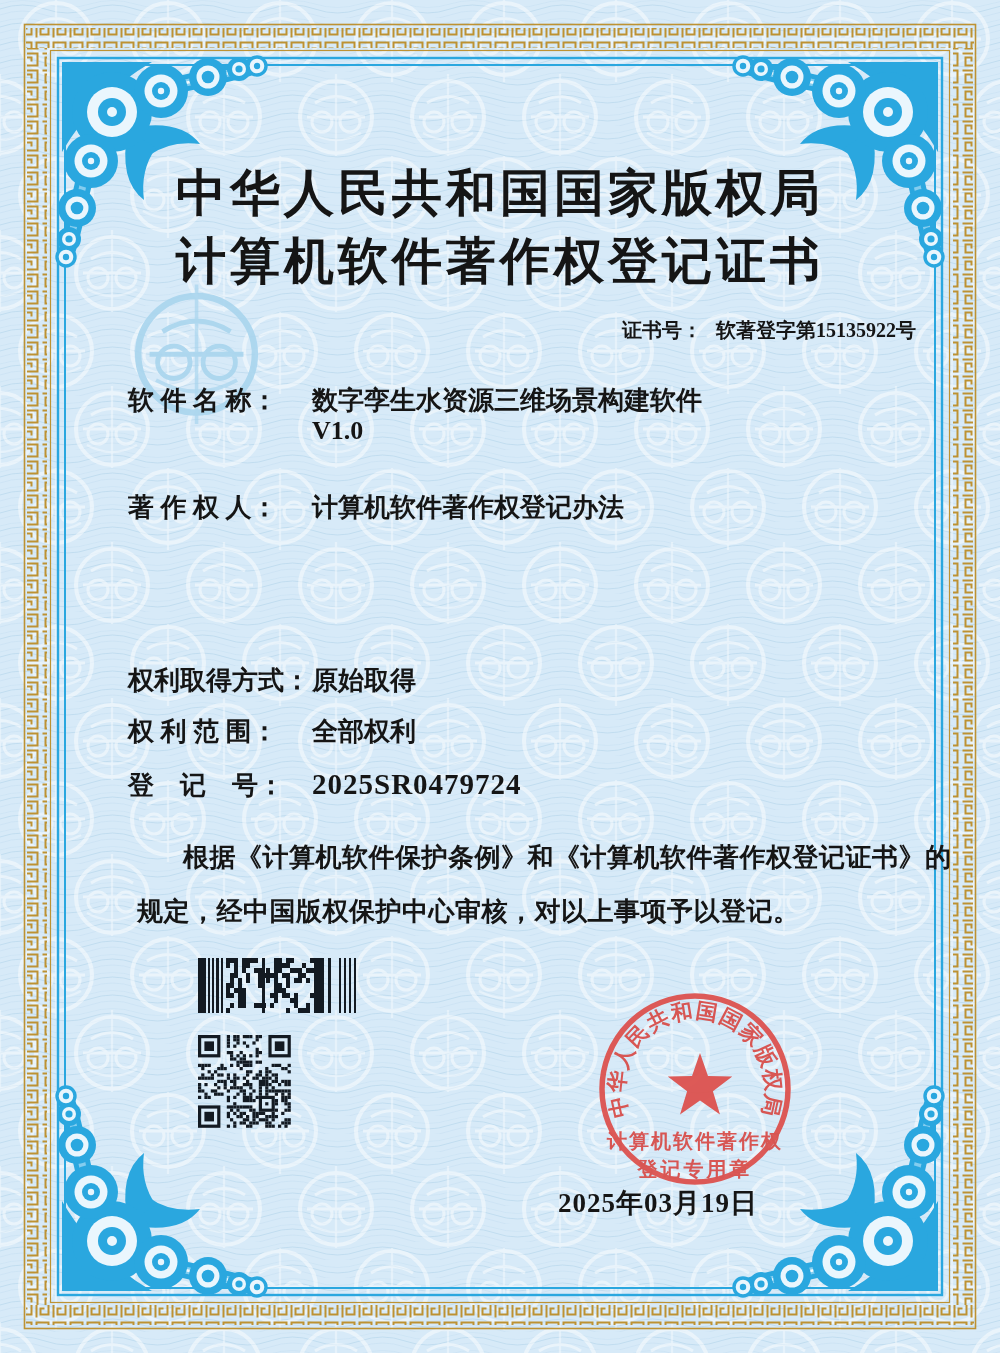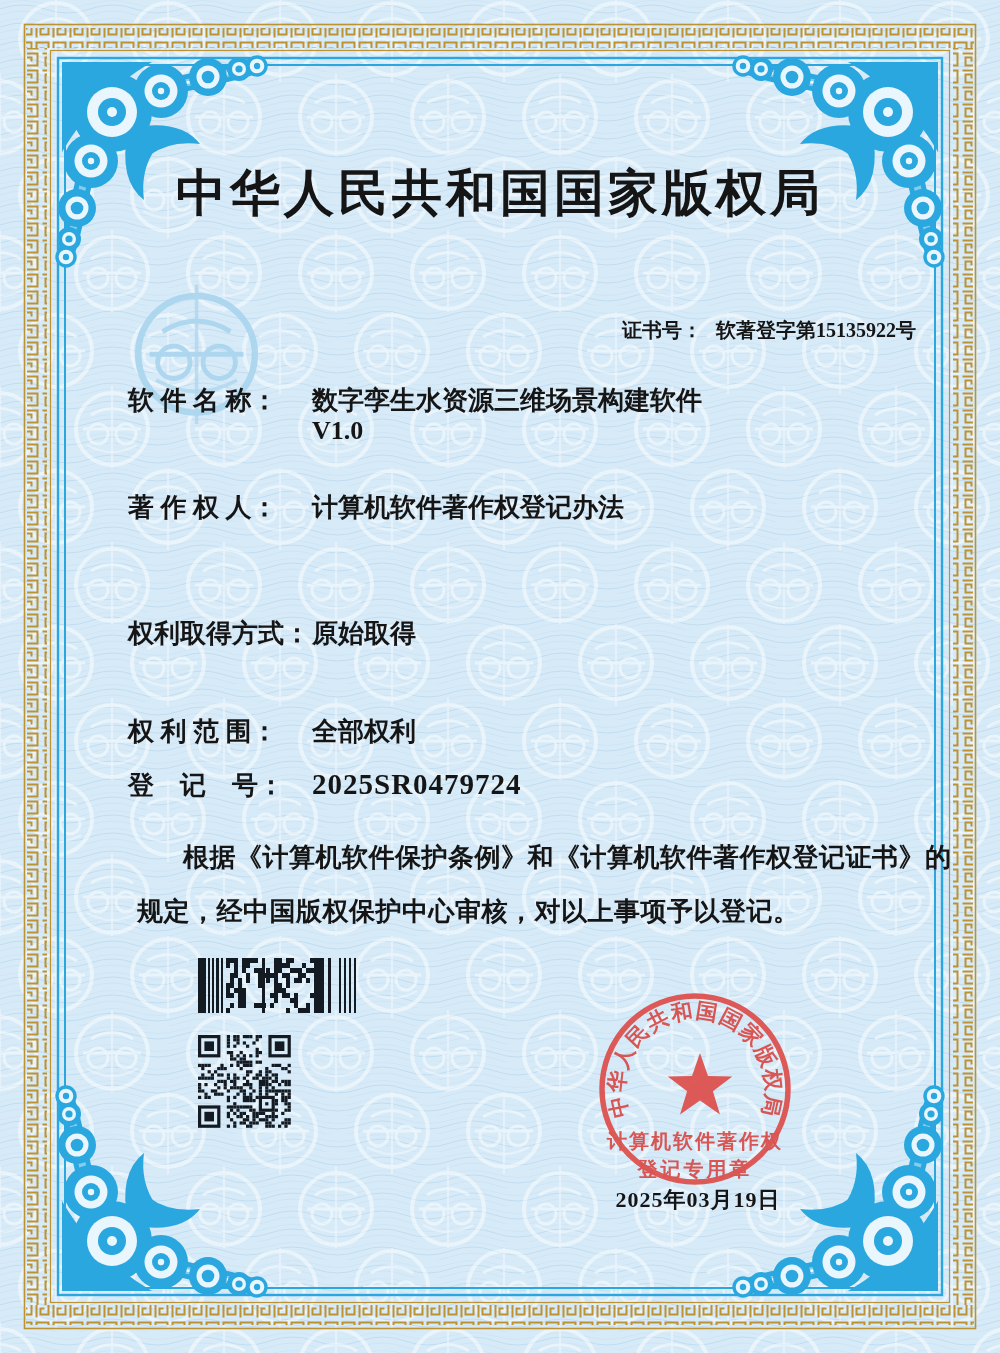--- a/index.html
+++ b/index.html
@@ -12,22 +12,22 @@
   .abs{position:absolute;}
   .title{left:0;right:0;text-align:center;font-weight:900;font-size:50px;
          letter-spacing:4px;white-space:nowrap;}
   .certno{top:317px;left:622px;font-size:20px;font-weight:700;white-space:nowrap;}
   .certno .v{margin-left:14px;}
   .row{left:0;right:0;height:34px;}
   .lab{position:absolute;left:128px;font-size:26px;font-weight:700;white-space:pre;}
   .val{position:absolute;left:312px;font-size:26px;font-weight:700;white-space:nowrap;}
   .num{font-size:29px;letter-spacing:1px;}
   .stmt{font-size:26px;font-weight:600;white-space:nowrap;letter-spacing:0.5px;}
-  .date{top:1185px;left:558px;width:280px;text-align:center;
-        font-size:22px;font-weight:700;letter-spacing:1px;}
+  .date{top:1185px;left:558px;width:280px;
+        font-size:27px;font-weight:700;letter-spacing:1px;}
   svg.layer{position:absolute;left:0;top:0;}
 </style>
 </head>
 <body>
 
 <div class="page">
 
   <svg class="layer" width="1000" height="1353" viewBox="0 0 1000 1353">
     <defs>
 
@@ -522,39 +522,40 @@
       <polygon points="700,1053 708,1076 732.3,1076.5 712.9,1091.2 720,1114.5 700,1100.6 680,1114.5 687.1,1091.2 667.7,1076.5 692,1076" fill="#dd4f4b"></polygon>
       <text font-size="21.5" font-weight="700" fill="#d84b47" letter-spacing="1.5" font-family="Liberation Serif, DejaVu Serif, serif">
         <textPath href="#sealArc" startOffset="50%" text-anchor="middle">中华人民共和国国家版权局</textPath>
       </text>
       <text x="695" y="1148" text-anchor="middle" font-size="20" font-weight="700" fill="#d84b47" letter-spacing="2" font-family="Liberation Serif, DejaVu Serif, serif">计算机软件著作权</text>
       <text x="695" y="1176" text-anchor="middle" font-size="20" font-weight="700" fill="#d84b47" letter-spacing="3" font-family="Liberation Serif, DejaVu Serif, serif">登记专用章</text>
     </g>
   </svg>
 
   <div class="abs title" style="top:160px;">中华人民共和国国家版权局</div>
+  <div class="abs title" style="top:228px;">计算机软件著作权登记证书</div>
 
   <div class="abs certno">
     <span>证书号：</span><span class="v">软著登字第15135922号</span>
   </div>
 
   <div class="abs row" style="top:383px;">
     <span class="lab">软 件 名 称：</span>
     <span class="val">数字孪生水资源三维场景构建软件</span>
   </div>
   <div class="abs row" style="top:416px;">
     <span class="val">V1.0</span>
   </div>
 
   <div class="abs row" style="top:490px;padding-left:12px;">
     <span class="lab">著 作 权 人：</span>
     <span class="val">计算机软件著作权登记办法</span>
   </div>
 
-  <div class="abs row" style="top:616px;">
+  <div class="abs row" style="top:663px;">
     <span class="lab">权利取得方式：</span>
     <span class="val">原始取得</span>
   </div>
 
   <div class="abs row" style="top:714px;">
     <span class="lab">权 利 范 围：</span>
     <span class="val">全部权利</span>
   </div>
 
   <div class="abs row" style="top:768px;padding-left:33px;">

